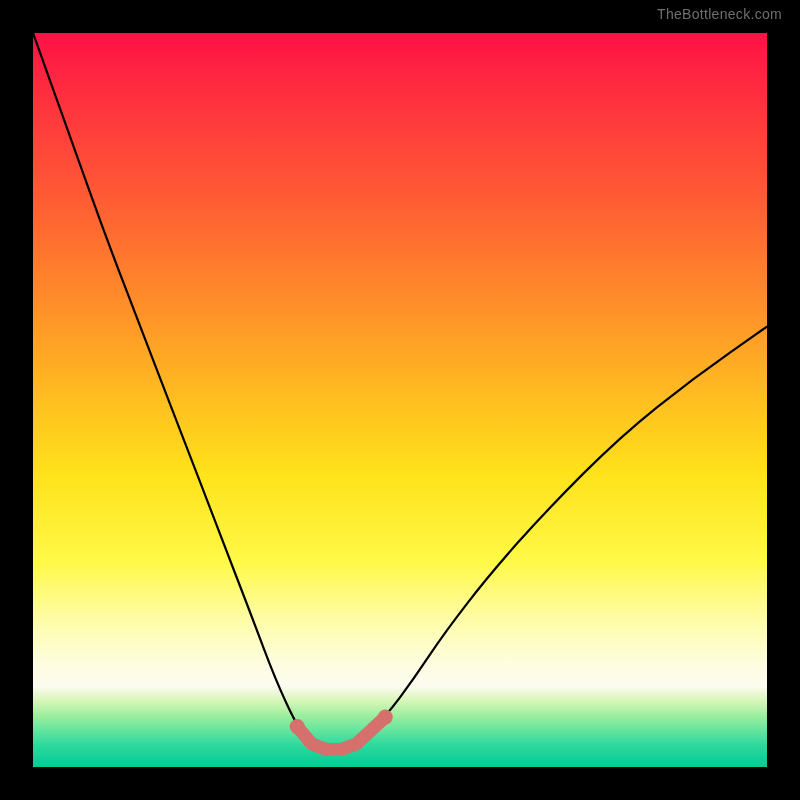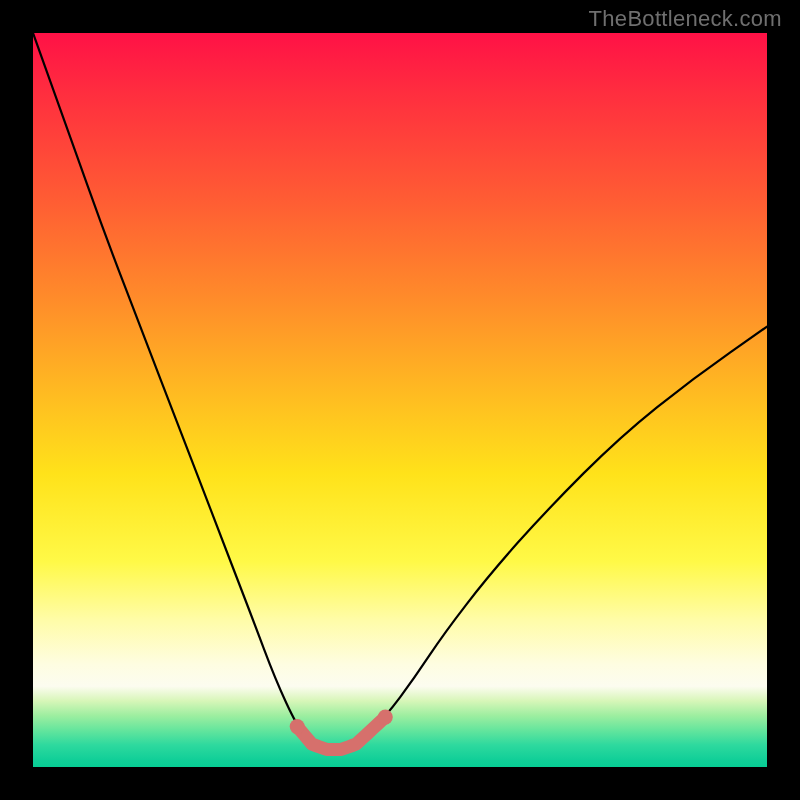--- a/index.html
+++ b/index.html
@@ -66,21 +66,21 @@
     stroke-linejoin: round;
   }
   .zone-dot {
     fill: #d6706c;
   }
   .watermark {
     position: absolute;
     top: 6px;
     right: 18px;
     color: #6f6f6f;
-    font-size: 22px;
+    font-size: 14px;
     font-weight: 500;
     letter-spacing: 0.3px;
     user-select: none;
   }
 </style>
 </head>
 <body>
 
 <div class="frame">
 

